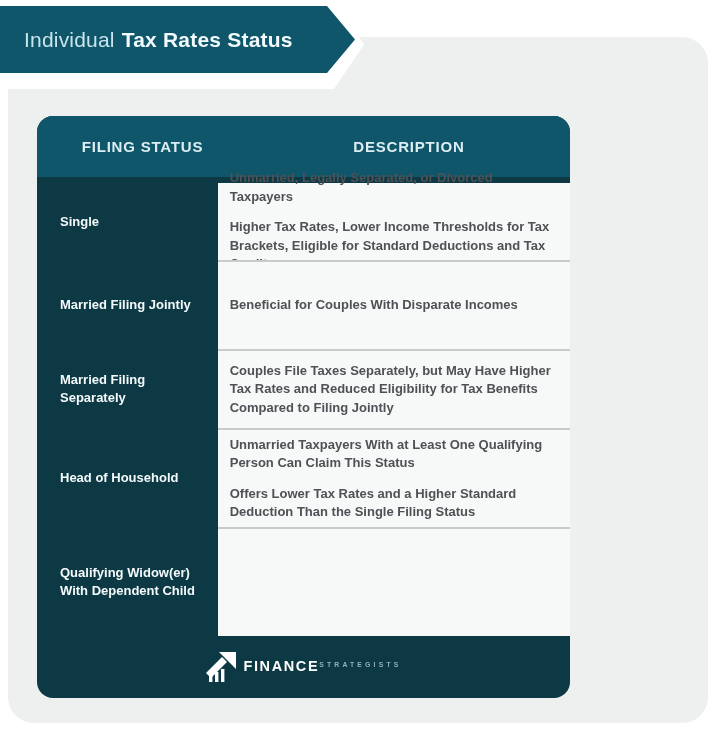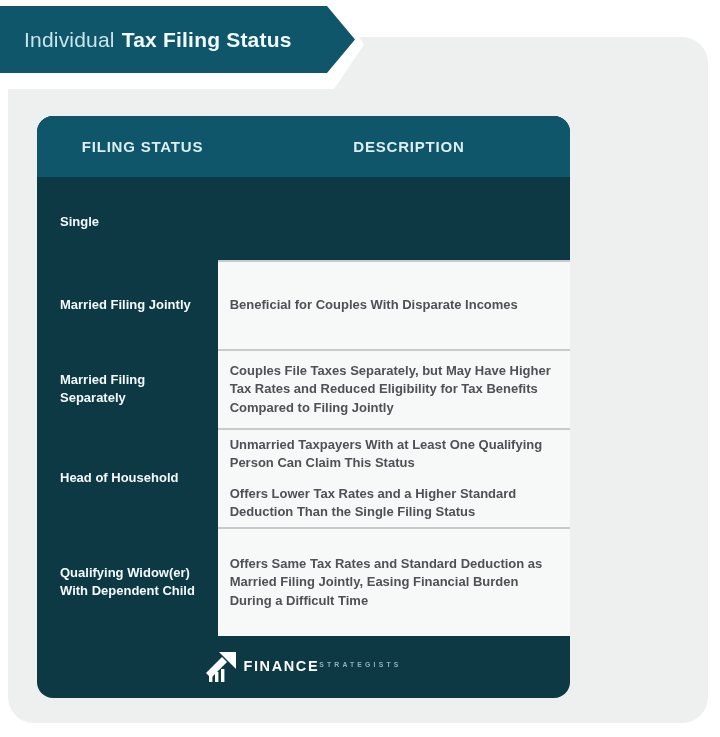--- a/index.html
+++ b/index.html
@@ -131,35 +131,39 @@
 </head>
 <body>
 
 <div class="page">
 
   <div class="gray-panel"></div>
 
   <div class="banner-outline">
     <div class="banner">
       <span class="banner-prefix">Individual</span>
-      <span class="banner-title">Tax Filing Status</span>
+      <span class="banner-title">Tax Rates Status</span>
     </div>
   </div>
 
   <div class="card">
 
     <div class="card-header">
       <div class="hcell hcell-status">FILING STATUS</div>
       <div class="hcell hcell-desc">DESCRIPTION</div>
     </div>
 
     <div class="rows">
 
       <div class="row r1">
         <div class="status-cell">Single</div>
+        <div class="desc-cell">
+          <p>Unmarried, Legally Separated, or Divorced Taxpayers</p>
+          <p>Higher Tax Rates, Lower Income Thresholds for Tax Brackets, Eligible for Standard Deductions and Tax Credits</p>
+        </div>
       </div>
 
       <div class="row r2">
         <div class="status-cell">Married Filing Jointly</div>
         <div class="desc-cell">
           <p>Beneficial for Couples With Disparate Incomes</p>
         </div>
       </div>
 
       <div class="row r3">
@@ -174,21 +178,20 @@
         <div class="desc-cell">
           <p>Unmarried Taxpayers With at Least One Qualifying Person Can Claim This Status</p>
           <p>Offers Lower Tax Rates and a Higher Standard Deduction Than the Single Filing Status</p>
         </div>
       </div>
 
       <div class="row r5">
         <div class="status-cell">Qualifying Widow(er)
 With Dependent Child</div>
         <div class="desc-cell">
-          <p>Offers Same Tax Rates and Standard Deduction as Married Filing Jointly, Easing Financial Burden During a Difficult Time</p>
         </div>
       </div>
 
     </div>
 
     <div class="logo-row">
       <svg class="logo-icon" viewBox="0 0 30 30" xmlns="http://www.w3.org/2000/svg">
         <polygon points="13,0 30,0 30,17" fill="#ffffff"></polygon>
         <polygon points="0,21 16,5 21,10 5,26" fill="#ffffff"></polygon>
         <rect x="3" y="23" width="3.4" height="7" fill="#ffffff"></rect>

